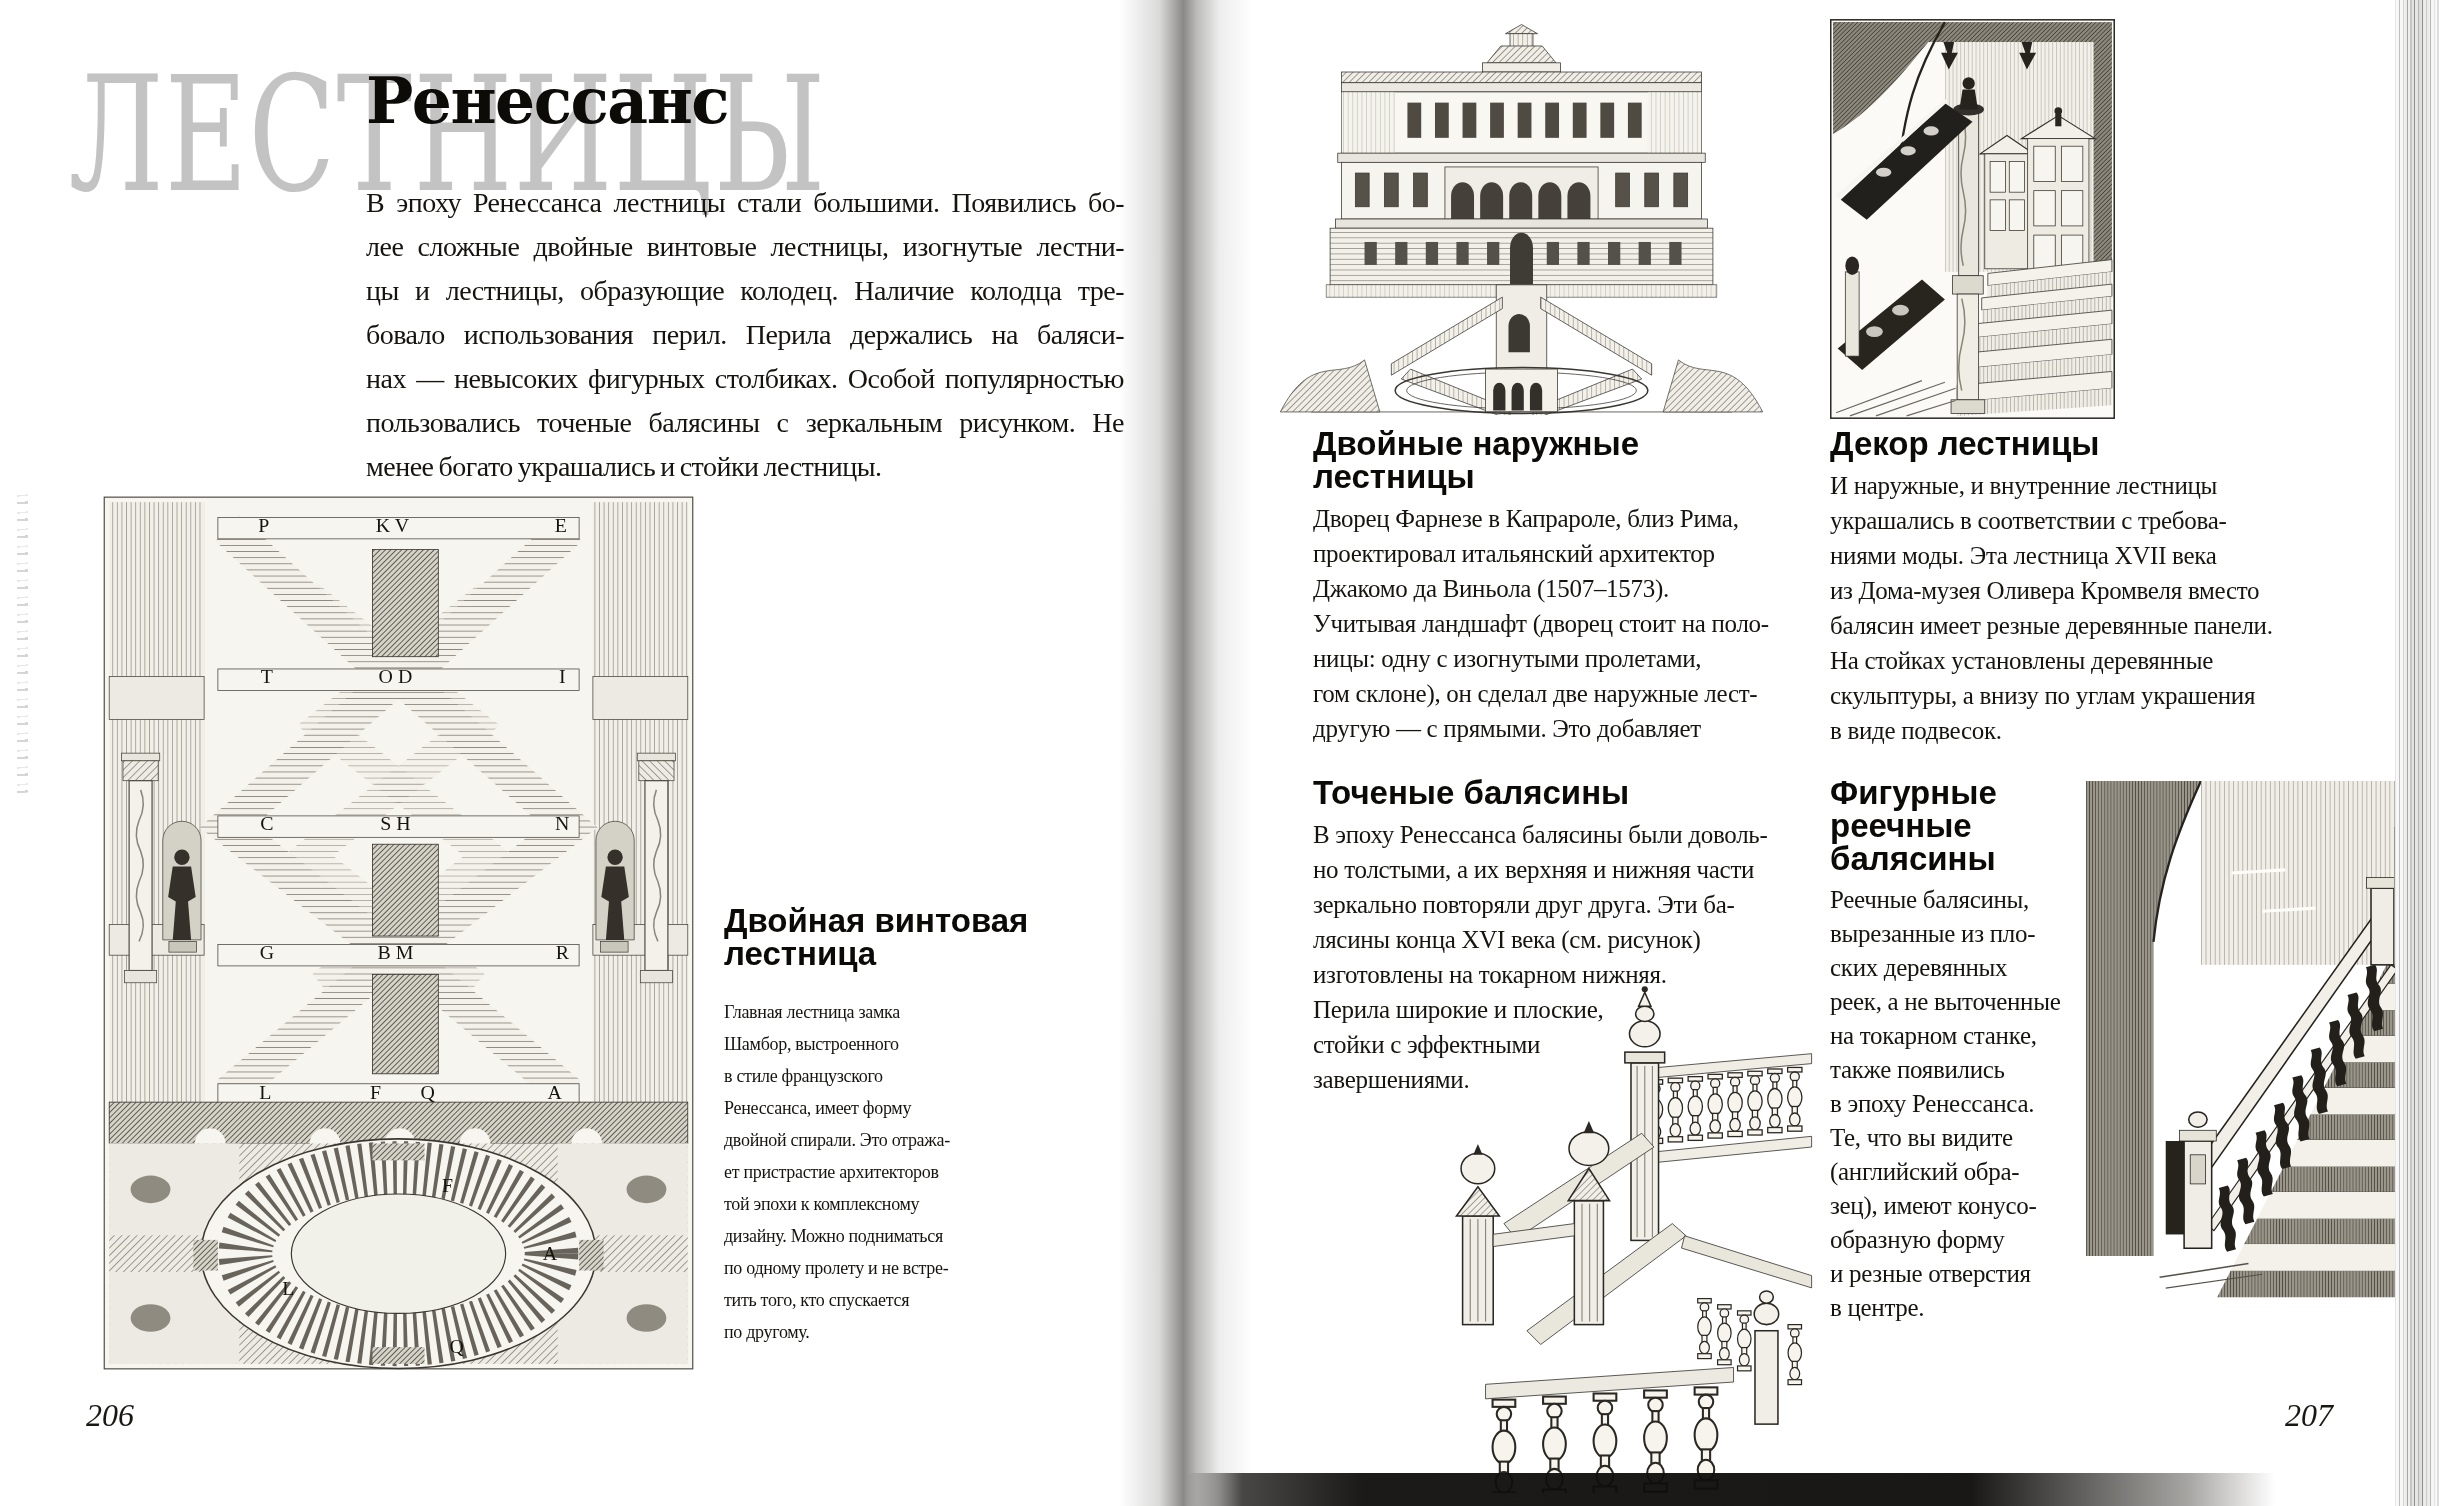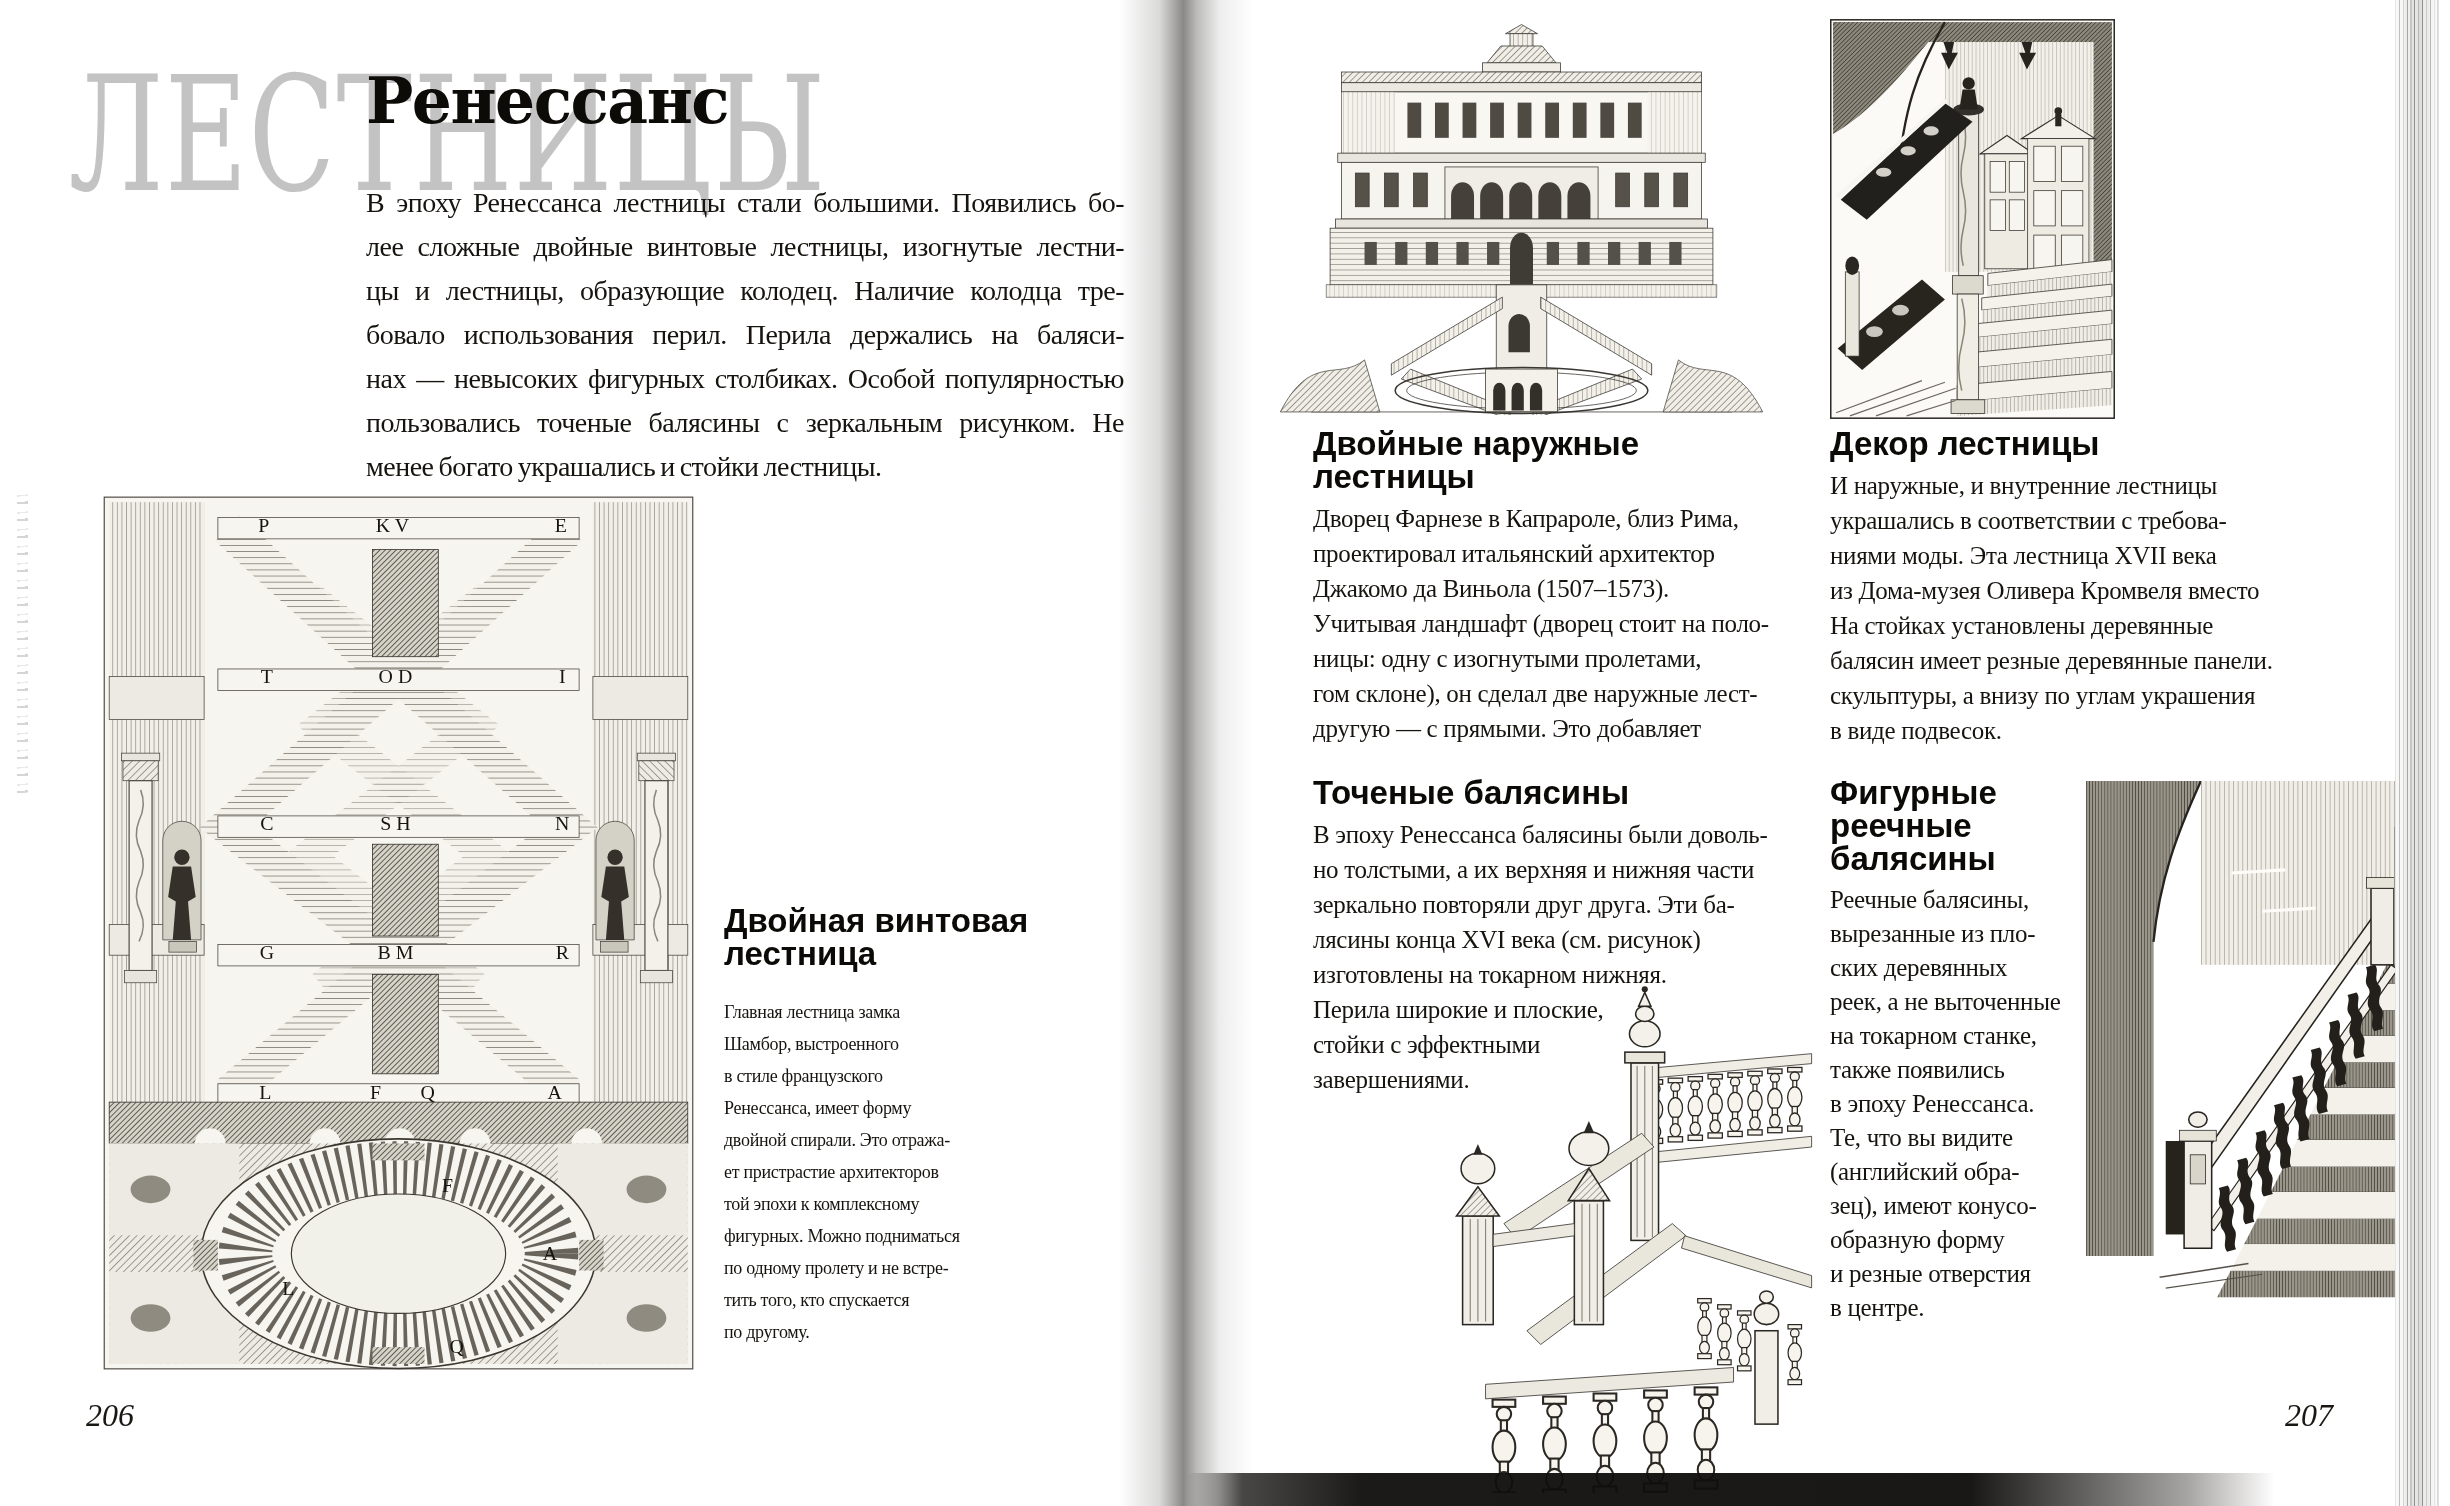--- a/index.html
+++ b/index.html
@@ -202,21 +202,21 @@
   <aside class="abs" style="left:724px;top:904px;width:352px;">
     <h3 class="colhead" style="margin:0;">Двойная винтовая лестница</h3>
     <div class="capbody">
         <div class="tline">Главная лестница замка</div>
         <div class="tline">Шамбор, выстроенного</div>
         <div class="tline">в стиле французского</div>
         <div class="tline">Ренессанса, имеет форму</div>
         <div class="tline">двойной спирали. Это отража-</div>
         <div class="tline">ет пристрастие архитекторов</div>
         <div class="tline">той эпохи к комплексному</div>
-        <div class="tline">фигурных. Можно подниматься</div>
+        <div class="tline">дизайну. Можно подниматься</div>
         <div class="tline">по одному пролету и не встре-</div>
         <div class="tline">тить того, кто спускается</div>
         <div class="tline">по другому.</div>
       </div>
   </aside>
 
   <div class="abs pagenum" style="left:86px;top:1397px;">206</div>
 
   <div class="abs margin-marks"></div>
 </section>
@@ -414,22 +414,22 @@
       </div>
   </div>
 
   <div class="abs" style="left:577px;top:427px;width:475px;">
     <h3 class="colhead" style="margin:0;">Декор лестницы</h3>
     <div class="colbody">
         <div class="tline">И наружные, и внутренние лестницы</div>
         <div class="tline">украшались в соответствии с требова-</div>
         <div class="tline">ниями моды. Эта лестница XVII века</div>
         <div class="tline">из Дома-музея Оливера Кромвеля вместо</div>
+        <div class="tline">балясин имеет резные деревянные панели.</div>
         <div class="tline">На стойках установлены деревянные</div>
-        <div class="tline">балясин имеет резные деревянные панели.</div>
         <div class="tline">скульптуры, а внизу по углам украшения</div>
         <div class="tline">в виде подвесок.</div>
       </div>
   </div>
 
   <div class="abs" style="left:60px;top:776px;width:490px;">
     <h3 class="colhead" style="margin:0;">Точеные балясины</h3>
     <div class="colbody">
         <div class="tline">В эпоху Ренессанса балясины были доволь-</div>
         <div class="tline">но толстыми, а их верхняя и нижняя части</div>

